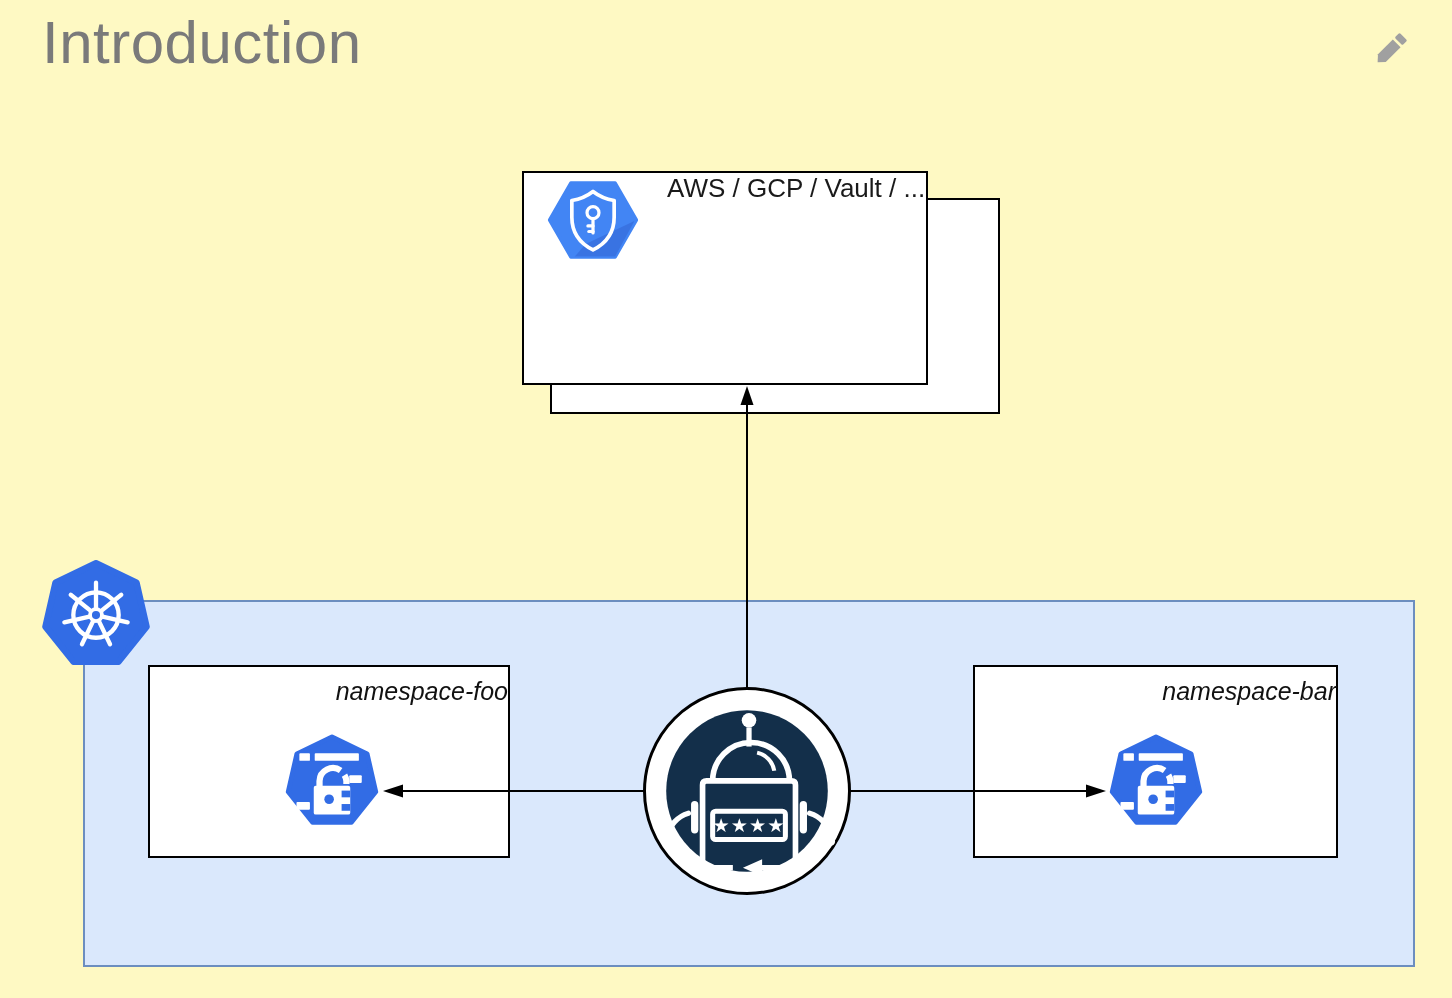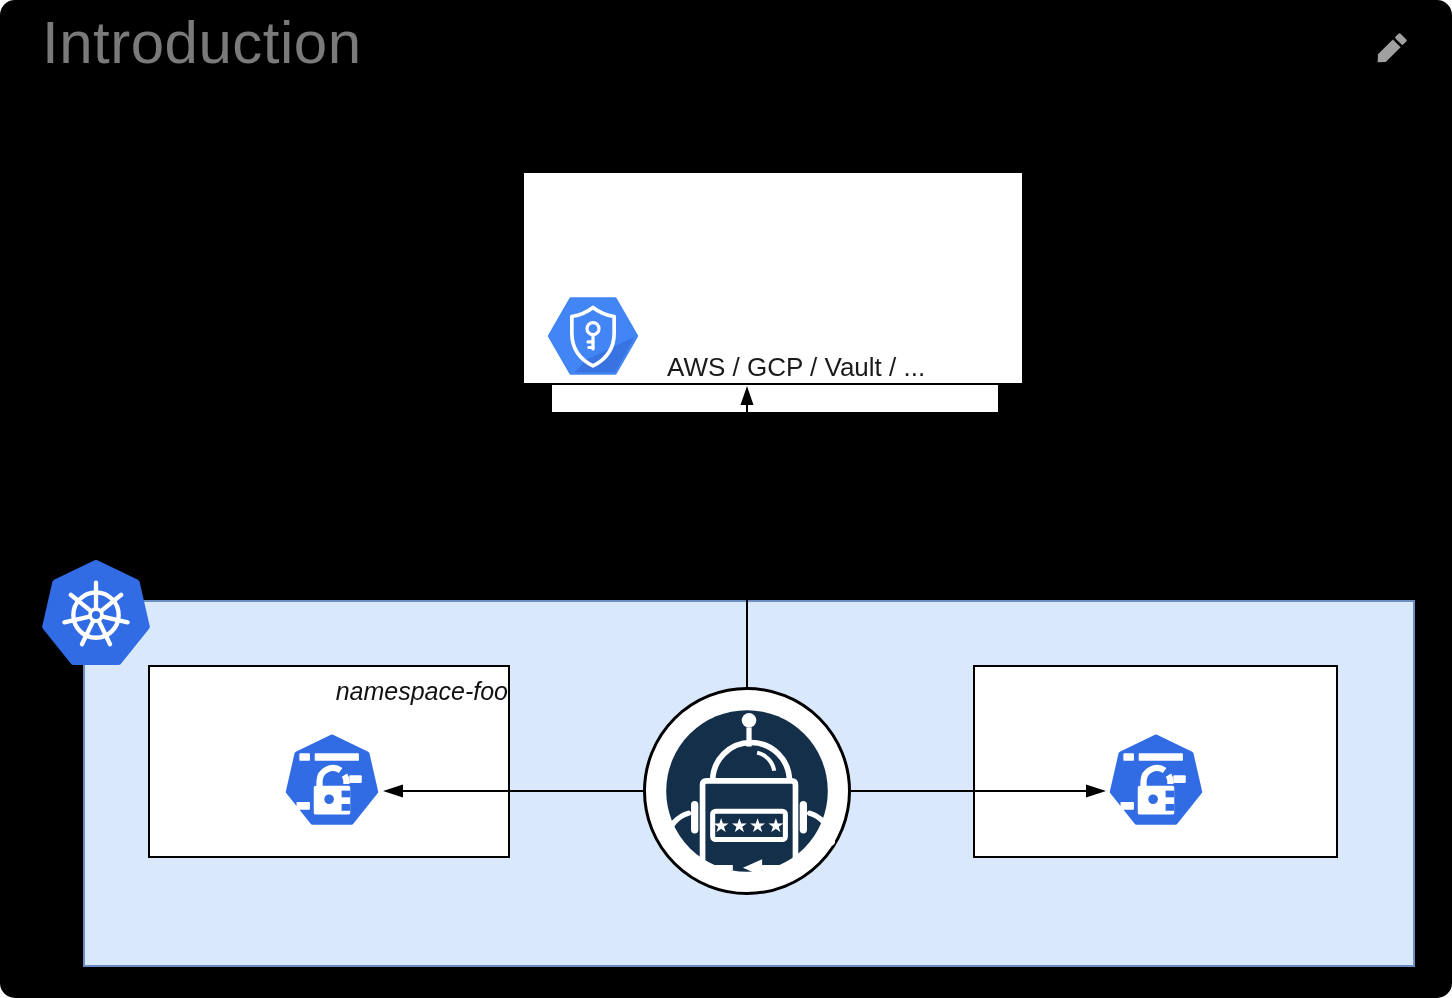--- a/index.html
+++ b/index.html
@@ -1,17 +1,17 @@
 <!DOCTYPE html>
 <html><head>
 <meta charset="utf-8">
 <style>
   * { margin:0; padding:0; box-sizing:border-box; }
   html,body { background:#ffffff; font-family:"Liberation Sans", sans-serif; }
-  .stage { position:relative; width:1452px; height:998px; background:#000000; overflow:hidden;border-radius:15px; }
+  .stage { position:relative; width:1452px; height:998px; background:#fef9c3; overflow:hidden; }
 
   
   .page-title {
     position:absolute; left:42px; top:8px;
     font-size:60px; font-weight:300; color:#7a7a7a; letter-spacing:0.5px;
   }
   .edit-btn { position:absolute; left:1368px; top:28px; width:44px; height:44px; cursor:pointer; }
 
   
   .cluster-rect {
@@ -19,23 +19,23 @@
     background:#dae8fc; border:2px solid #6c8ebf; z-index:1;
   }
   .k8s-logo { position:absolute; left:42px; top:560px; width:108px; height:108px; z-index:5; }
 
   
   .provider-box-back {
     position:absolute; left:550px; top:198px; width:450px; height:216px;
     background:#fff; border:2px solid #000; z-index:2;
   }
   .provider-box {
-    position:absolute; left:522px; top:171px; width:502px; height:214px;
+    position:absolute; left:522px; top:171px; width:406px; height:214px;
     background:#fff; border:2px solid #000; z-index:3;
-    display:flex; align-items:flex-end; padding-left:23px; gap:28px;
+    display:flex; align-items:flex-start; padding-left:23px; gap:28px;
   }
   .provider-icon { width:92px; height:94px; flex:0 0 auto; }
   .provider-label { font-size:26px; color:#1a1a1a; }
 
   
   .ns-box {
     position:absolute; width:362px; height:193px; background:#fff;
     border:2px solid #000; z-index:2;
   }
   .ns-foo { left:148px; top:665px; }
@@ -129,20 +129,21 @@
         <path d="M37 56 V50 A14 14 0 0 1 59 39"></path>
         <path d="M63 44 A14 14 0 0 1 65 50 V53"></path>
       </g>
       <circle cx="47" cy="69" r="5" fill="#326CE5"></circle>
       <rect x="60" y="60" width="9" height="7" fill="#326CE5"></rect>
       <rect x="60" y="74" width="9" height="7" fill="#326CE5"></rect>
     </svg>
   </div>
 
   <div class="ns-box ns-bar">
+    <div class="ns-label">namespace-bar</div>
     <svg class="ns-icon" viewBox="0 0 100 100">
       <polygon points="50,4 86.6,21.7 95.6,61.3 70.3,93.1 29.7,93.1 4.4,61.3 13.4,21.7" fill="#326CE5" stroke="#326CE5" stroke-width="5" stroke-linejoin="round"></polygon>
       <g fill="#ffffff">
         <rect x="16" y="21" width="11" height="8" rx="1"></rect>
         <rect x="32" y="21" width="46" height="8" rx="1"></rect>
         <rect x="68" y="44" width="13" height="8" rx="1"></rect>
         <rect x="13" y="72" width="14" height="8" rx="1"></rect>
         <rect x="31" y="55" width="38" height="30" rx="2"></rect>
       </g>
       <g fill="none" stroke="#ffffff" stroke-width="6.5">

